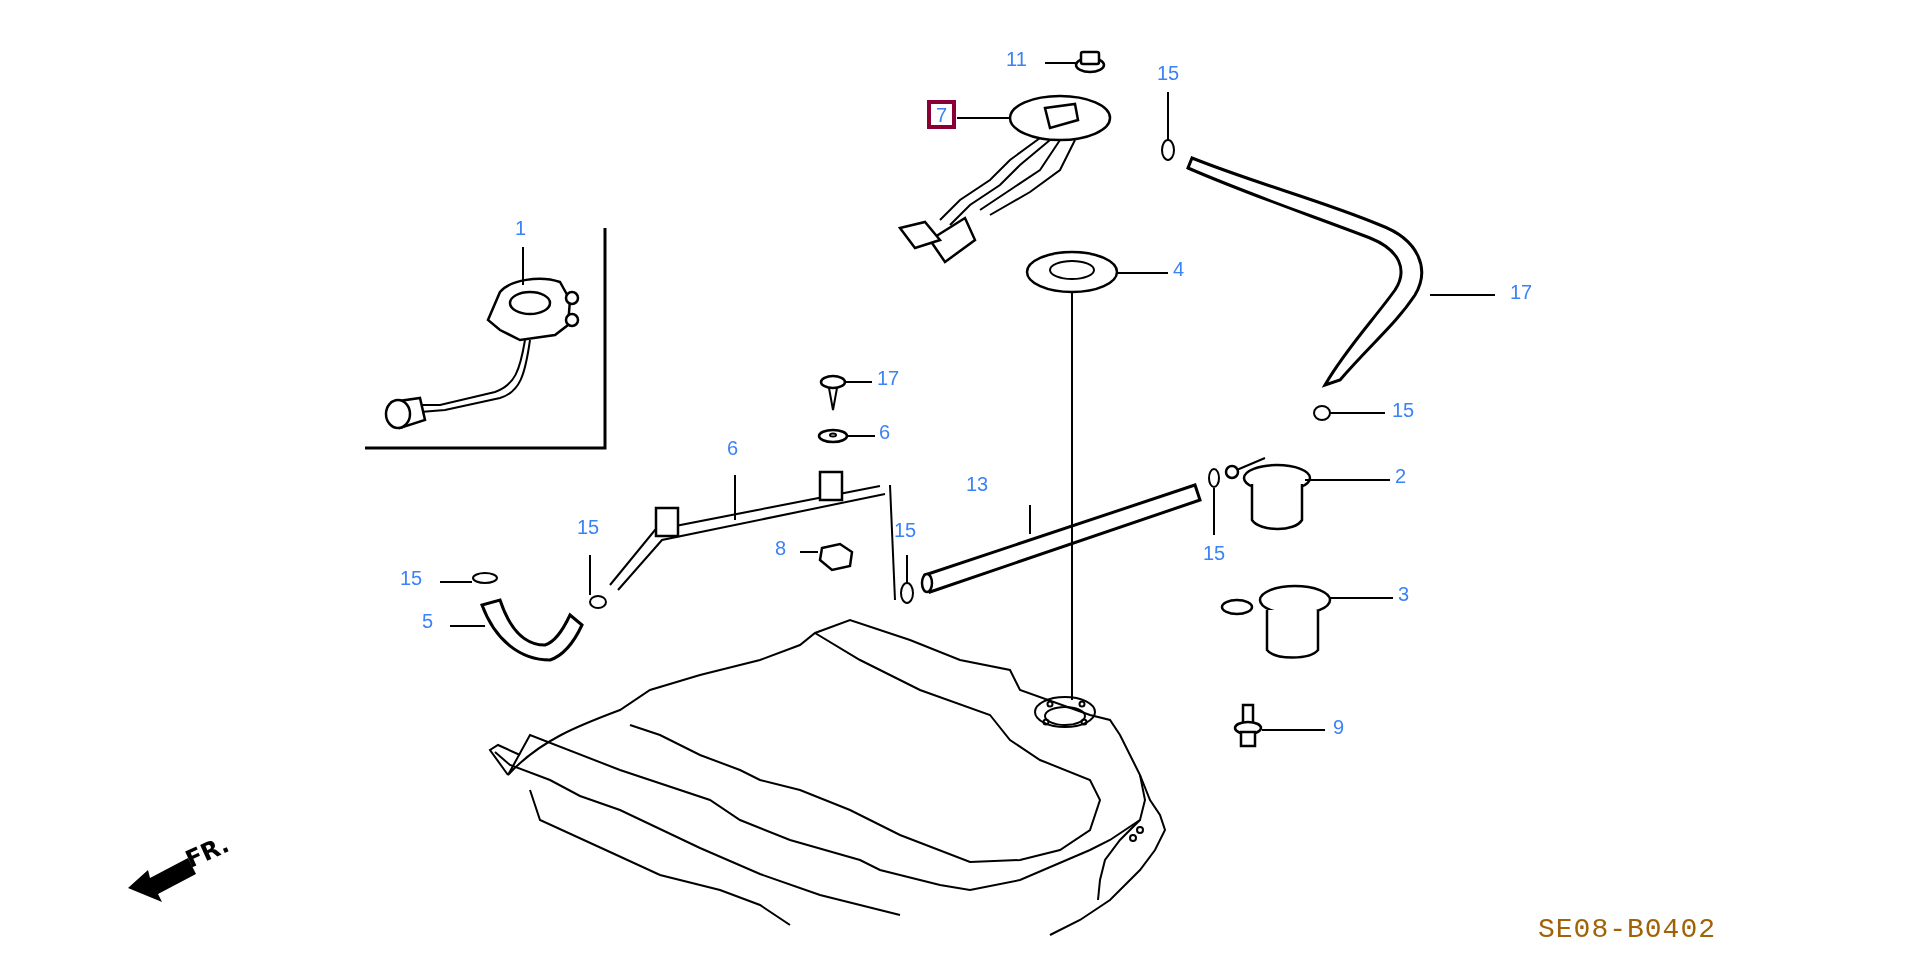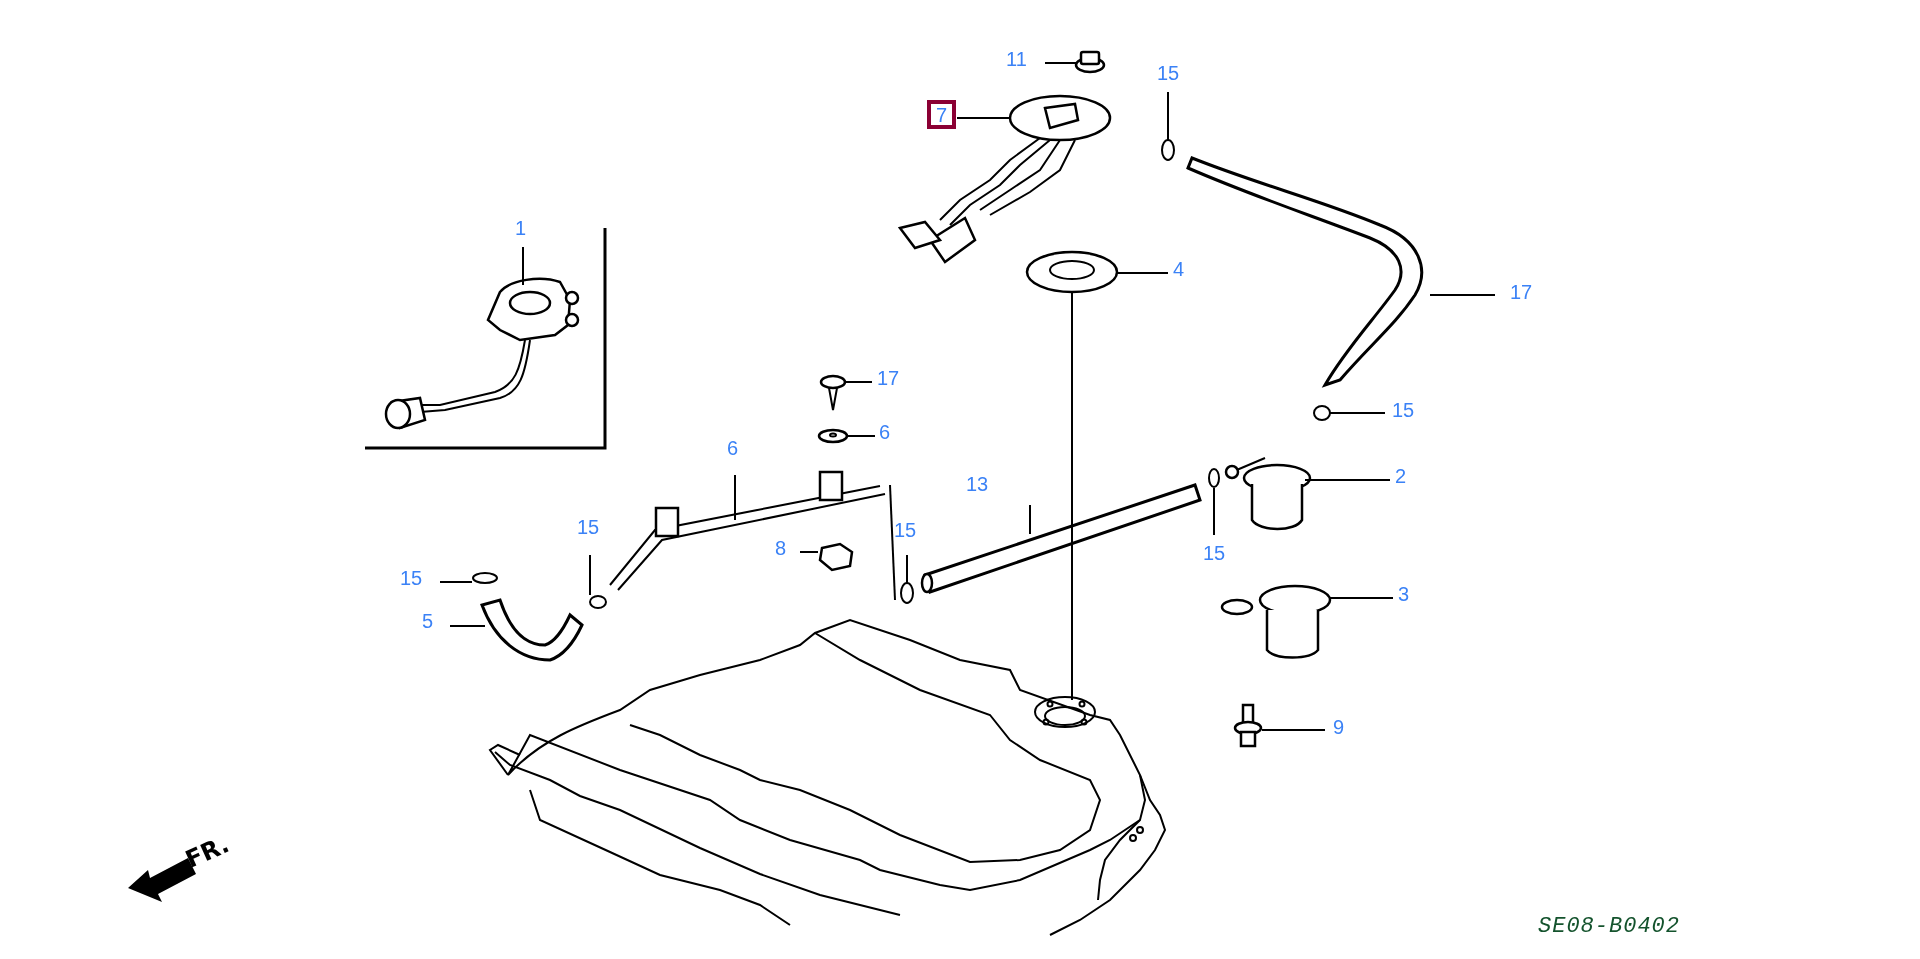--- a/index.html
+++ b/index.html
@@ -1,20 +1,20 @@
 <!DOCTYPE html>
 <html><head>
 <meta charset="utf-8">
 <style>
   html, body { margin: 0; padding: 0; background: #ffffff; }
   body { width: 1920px; height: 959px; overflow: hidden; position: relative; font-family: "Liberation Sans", sans-serif; }
   #diagram { position: absolute; left: 0; top: 0; width: 1920px; height: 959px; }
   .lbl { position: absolute; font-family: "Liberation Sans", sans-serif; font-size: 20px; color: #3b82f6; line-height: 1; white-space: nowrap; }
   .lbl.hl { border: 4px solid #8b0034; padding: 1px 5px 0 5px; background: #fff; }
-  .code { position: absolute; left: 1538px; top: 914px; font-family: "Liberation Mono", monospace; font-size: 22px; letter-spacing: 1px; color: #14532d; font-style: italic; }
+  .code { position: absolute; left: 1538px; top: 914px; font-family: "Liberation Mono", monospace; font-size: 28px; letter-spacing: 1px; color: #a16207; }
   .fr { position: absolute; left: 185px; top: 838px; font-family: "DejaVu Sans", sans-serif; font-weight: bold; font-size: 24px; transform: rotate(-24deg); color:#000; }
   svg .ln { stroke: #000; stroke-width: 2; fill: none; }
   svg .thick { stroke: #000; stroke-width: 3; fill: none; }
   svg .part { stroke: #000; stroke-width: 2.5; fill: #fff; }
   svg .hose { stroke: #000; stroke-width: 3; fill: #fff; }
 </style>
 </head>
 <body>
 
 <svg id="diagram" viewBox="0 0 1920 959" xmlns="http://www.w3.org/2000/svg">

